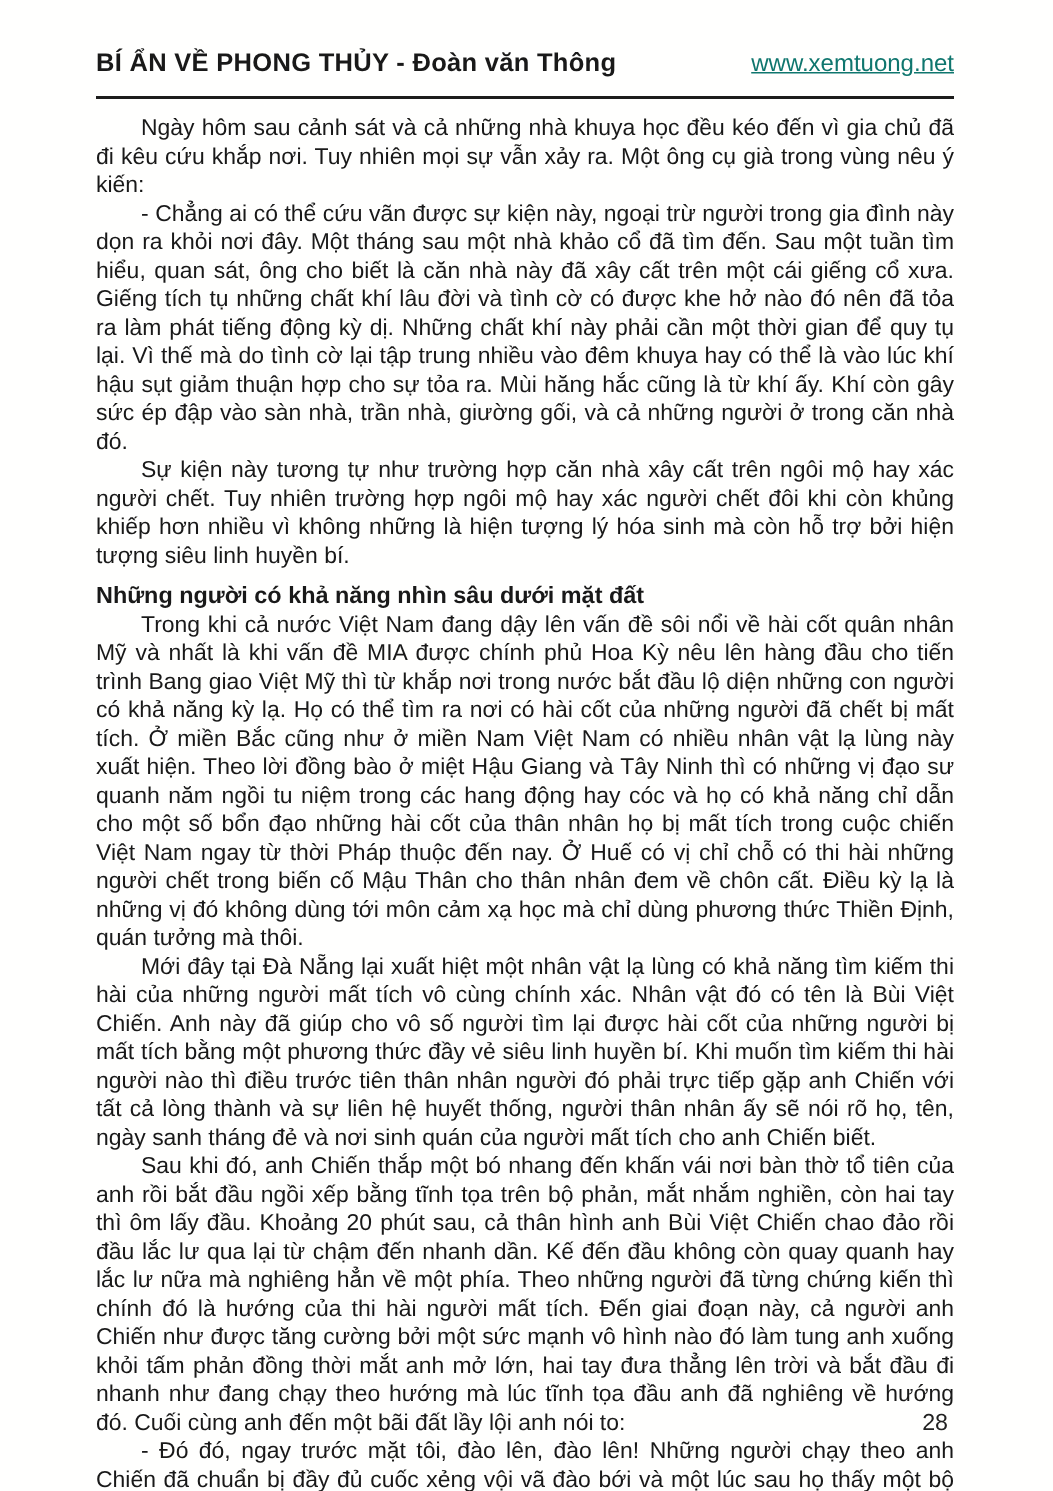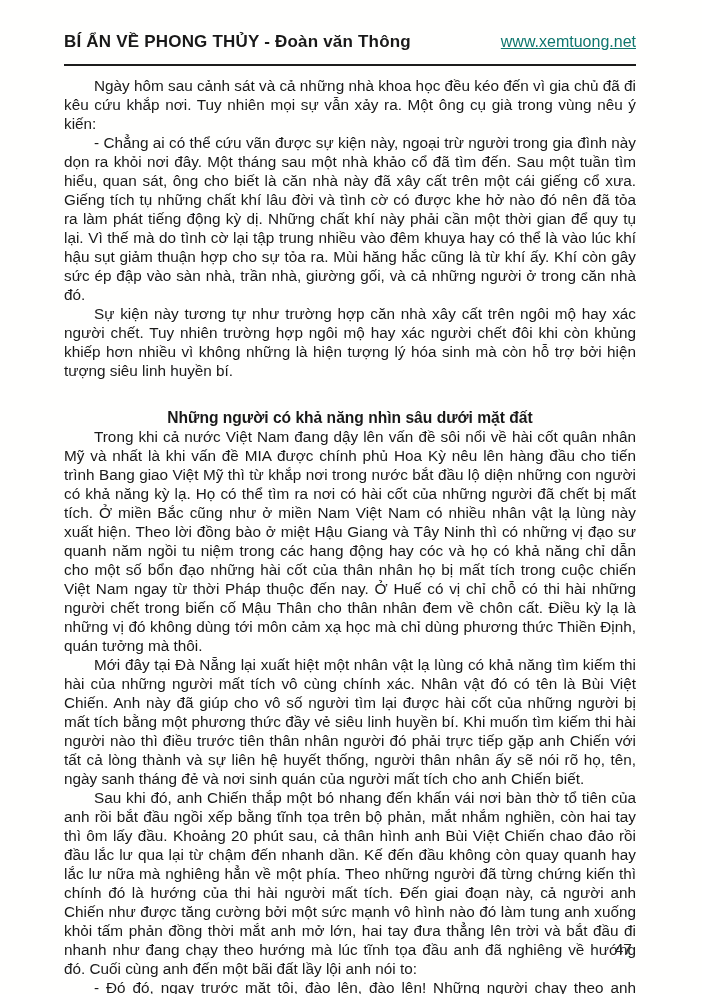--- a/index.html
+++ b/index.html
@@ -49,22 +49,21 @@
     text-align: justify;
   }
   .para {
     margin: 0;
     text-indent: 30px;
   }
   .section-heading {
     font-size: 15.6px;
     line-height: 19px;
     font-weight: bold;
-    text-align: center;
-    margin: 28px 0 0 0;
+    margin: 8px 0 0 0;
   }
   .page-number {
     position: absolute;
     right: 70px;
     bottom: 36px;
     font-size: 15.5px;
     color: #222;
   }
 </style>
 </head>
@@ -73,27 +72,27 @@
 <div class="page">
 
   <header class="page-header">
     <span class="book-title">BÍ ẨN VỀ PHONG THỦY - Đoàn văn Thông</span>
     <a class="site-link" href="#" style="color: #0f766e;">www.xemtuong.net</a>
   </header>
 
   <hr class="header-rule">
 
   <main class="body-text">
-    <p class="para">Ngày hôm sau cảnh sát và cả những nhà khoa học đều kéo đến vì gia chủ đã đi kêu cứu khắp nơi. Tuy nhiên mọi sự vẫn xảy ra. Một ông cụ già trong vùng nêu ý kiến:</p>
+    <p class="para">Ngày hôm sau cảnh sát và cả những nhà khuya học đều kéo đến vì gia chủ đã đi kêu cứu khắp nơi. Tuy nhiên mọi sự vẫn xảy ra. Một ông cụ già trong vùng nêu ý kiến:</p>
     <p class="para">- Chẳng ai có thể cứu vãn được sự kiện này, ngoại trừ người trong gia đình này dọn ra khỏi nơi đây. Một tháng sau một nhà khảo cổ đã tìm đến. Sau một tuần tìm hiểu, quan sát, ông cho biết là căn nhà này đã xây cất trên một cái giếng cổ xưa. Giếng tích tụ những chất khí lâu đời và tình cờ có được khe hở nào đó nên đã tỏa ra làm phát tiếng động kỳ dị. Những chất khí này phải cần một thời gian để quy tụ lại. Vì thế mà do tình cờ lại tập trung nhiều vào đêm khuya hay có thể là vào lúc khí hậu sụt giảm thuận hợp cho sự tỏa ra. Mùi hăng hắc cũng là từ khí ấy. Khí còn gây sức ép đập vào sàn nhà, trần nhà, giường gối, và cả những người ở trong căn nhà đó.</p>
     <p class="para">Sự kiện này tương tự như trường hợp căn nhà xây cất trên ngôi mộ hay xác người chết. Tuy nhiên trường hợp ngôi mộ hay xác người chết đôi khi còn khủng khiếp hơn nhiều vì không những là hiện tượng lý hóa sinh mà còn hỗ trợ bởi hiện tượng siêu linh huyền bí.</p>
 
     <h2 class="section-heading">Những người có khả năng nhìn sâu dưới mặt đất</h2>
 
     <p class="para">Trong khi cả nước Việt Nam đang dậy lên vấn đề sôi nổi về hài cốt quân nhân Mỹ và nhất là khi vấn đề MIA được chính phủ Hoa Kỳ nêu lên hàng đầu cho tiến trình Bang giao Việt Mỹ thì từ khắp nơi trong nước bắt đầu lộ diện những con người có khả năng kỳ lạ. Họ có thể tìm ra nơi có hài cốt của những người đã chết bị mất tích. Ở miền Bắc cũng như ở miền Nam Việt Nam có nhiều nhân vật lạ lùng này xuất hiện. Theo lời đồng bào ở miệt Hậu Giang và Tây Ninh thì có những vị đạo sư quanh năm ngồi tu niệm trong các hang động hay cóc và họ có khả năng chỉ dẫn cho một số bổn đạo những hài cốt của thân nhân họ bị mất tích trong cuộc chiến Việt Nam ngay từ thời Pháp thuộc đến nay. Ở Huế có vị chỉ chỗ có thi hài những người chết trong biến cố Mậu Thân cho thân nhân đem về chôn cất. Điều kỳ lạ là những vị đó không dùng tới môn cảm xạ học mà chỉ dùng phương thức Thiền Định, quán tưởng mà thôi.</p>
     <p class="para">Mới đây tại Đà Nẵng lại xuất hiệt một nhân vật lạ lùng có khả năng tìm kiếm thi hài của những người mất tích vô cùng chính xác. Nhân vật đó có tên là Bùi Việt Chiến. Anh này đã giúp cho vô số người tìm lại được hài cốt của những người bị mất tích bằng một phương thức đầy vẻ siêu linh huyền bí. Khi muốn tìm kiếm thi hài người nào thì điều trước tiên thân nhân người đó phải trực tiếp gặp anh Chiến với tất cả lòng thành và sự liên hệ huyết thống, người thân nhân ấy sẽ nói rõ họ, tên, ngày sanh tháng đẻ và nơi sinh quán của người mất tích cho anh Chiến biết.</p>
     <p class="para">Sau khi đó, anh Chiến thắp một bó nhang đến khấn vái nơi bàn thờ tổ tiên của anh rồi bắt đầu ngồi xếp bằng tĩnh tọa trên bộ phản, mắt nhắm nghiền, còn hai tay thì ôm lấy đầu. Khoảng 20 phút sau, cả thân hình anh Bùi Việt Chiến chao đảo rồi đầu lắc lư qua lại từ chậm đến nhanh dần. Kế đến đầu không còn quay quanh hay lắc lư nữa mà nghiêng hẳn về một phía. Theo những người đã từng chứng kiến thì chính đó là hướng của thi hài người mất tích. Đến giai đoạn này, cả người anh Chiến như được tăng cường bởi một sức mạnh vô hình nào đó làm tung anh xuống khỏi tấm phản đồng thời mắt anh mở lớn, hai tay đưa thẳng lên trời và bắt đầu đi nhanh như đang chạy theo hướng mà lúc tĩnh tọa đầu anh đã nghiêng về hướng đó. Cuối cùng anh đến một bãi đất lầy lội anh nói to:</p>
     <p class="para">- Đó đó, ngay trước mặt tôi, đào lên, đào lên! Những người chạy theo anh Chiến đã chuẩn bị đầy đủ cuốc xẻng vội vã đào bới và một lúc sau họ thấy một bộ xương của người quá cố. Anh Chiến đã giúp cho hàng trăm người tìm lại được hài cốt thân nhân bị thất lạc và sự chính xác hơn 90%. Các nhà báo và cả những người nước ngoài đã đến phỏng vấn tìm hiểu.</p>
   </main>
 
-  <div class="page-number">47</div>
+  <div class="page-number">28</div>
 
 </div>
 
 </body></html>

